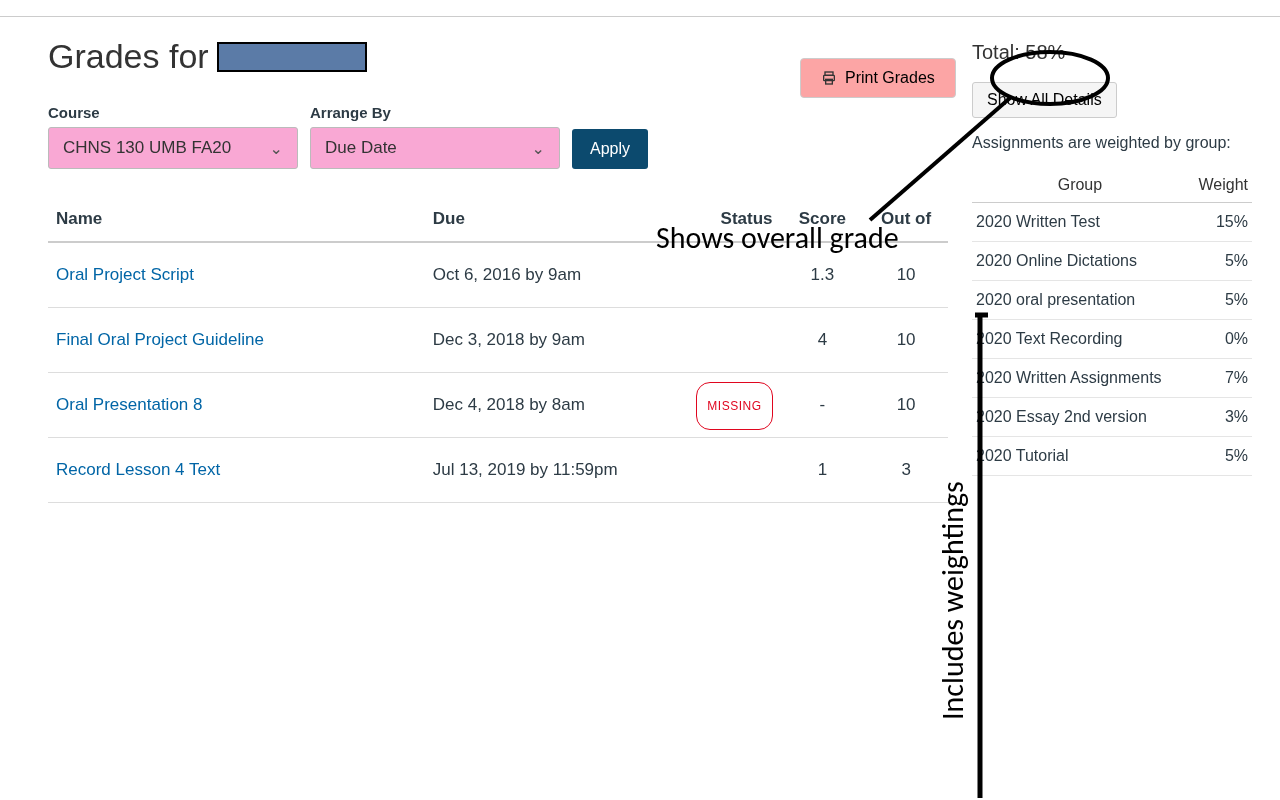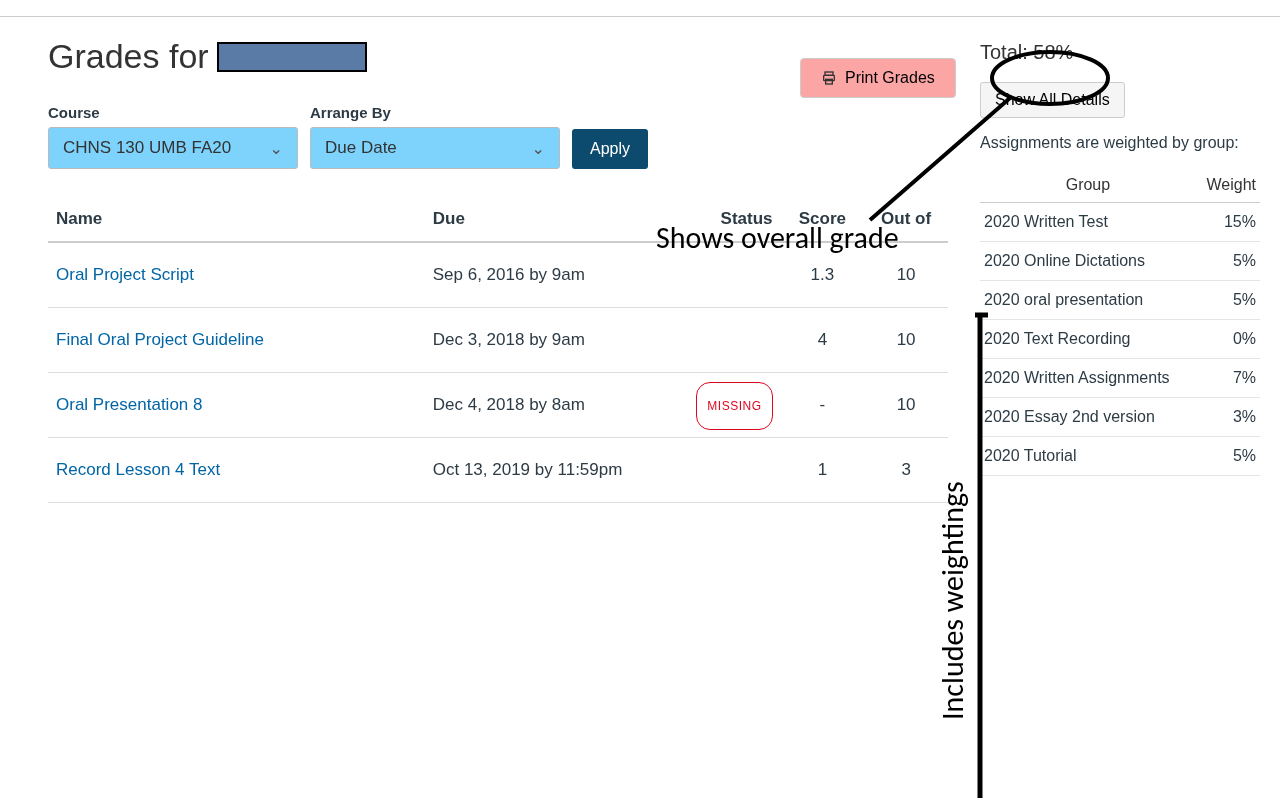--- a/index.html
+++ b/index.html
@@ -12,21 +12,21 @@
     overflow: hidden;
     position: relative;
   }
   .topline {
     border-top: 1px solid #ccc;
     margin-top: 16px;
   }
   .container {
     padding: 20px 48px 0 48px;
     display: flex;
-    gap: 32px;
+    gap: 24px;
   }
   .main { flex: 0 0 900px; }
   .side { flex: 1; padding-top: 4px; min-width: 280px; }
   h1 {
     font-weight: 300;
     font-size: 34px;
     color: #333;
     display: flex;
     align-items: center;
     gap: 8px;
@@ -39,21 +39,21 @@
     border: 2px solid #000;
   }
   .filters { display: flex; gap: 12px; align-items: flex-end; margin-bottom: 28px; }
   .filter { display: flex; flex-direction: column; gap: 6px; }
   .filter label { font-weight: 600; font-size: 15px; }
   .select {
     border: 1px solid #bbb;
     border-radius: 3px;
     padding: 10px 14px;
     font-size: 17px;
-    background: #7dd3fc;
+    background: #f9a8d4;
     display: flex;
     justify-content: space-between;
     align-items: center;
     gap: 16px;
     color: #333;
     cursor: pointer;
   }
   .sel-course { width: 250px; }
   .sel-arrange { width: 250px; }
   .chev { font-size: 16px; color: #555; }
@@ -208,42 +208,42 @@
           <th style="width:360px">Name</th>
           <th style="width:230px">Due</th>
           <th class="right" style="width:110px">Status</th>
           <th class="center" style="width:80px">Score</th>
           <th class="center" style="width:80px">Out of</th>
         </tr>
       </thead>
       <tbody id="grades-body">
           <tr>
     <td class="link"><a href="#">Oral Project Script</a></td>
-    <td>Sep 6, 2016 by 9am</td>
+    <td>Oct 6, 2016 by 9am</td>
     <td class="right"></td>
     <td class="center">1.3</td>
     <td class="center">10</td>
           </tr>
           <tr>
     <td class="link"><a href="#">Final Oral Project Guideline</a></td>
     <td>Dec 3, 2018 by 9am</td>
     <td class="right"></td>
     <td class="center">4</td>
     <td class="center">10</td>
           </tr>
           <tr>
     <td class="link"><a href="#">Oral Presentation 8</a></td>
     <td>Dec 4, 2018 by 8am</td>
     <td class="right"><span class="badge-missing">MISSING</span></td>
     <td class="center">-</td>
     <td class="center">10</td>
           </tr>
           <tr>
     <td class="link"><a href="#">Record Lesson 4 Text</a></td>
-    <td>Oct 13, 2019 by 11:59pm</td>
+    <td>Jul 13, 2019 by 11:59pm</td>
     <td class="right"></td>
     <td class="center">1</td>
     <td class="center">3</td>
           </tr>
         </tbody>
     </table>
   </div>
 
   <div class="side">
     <div class="total">Total: 58%</div>

